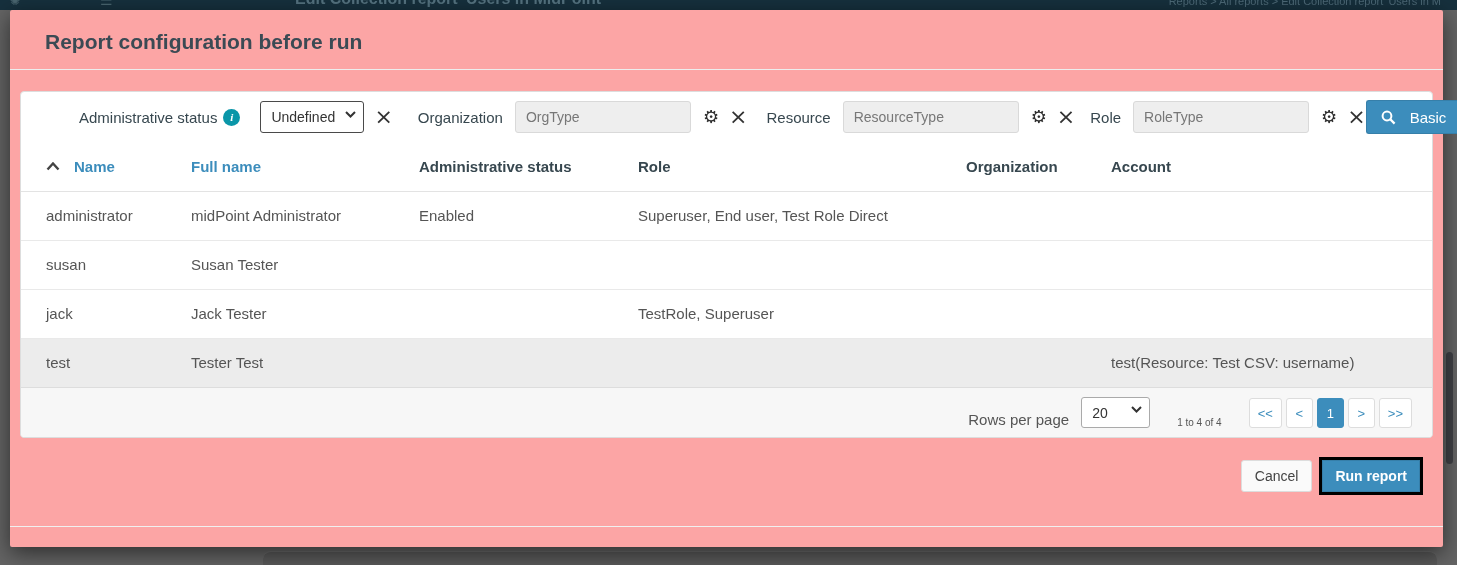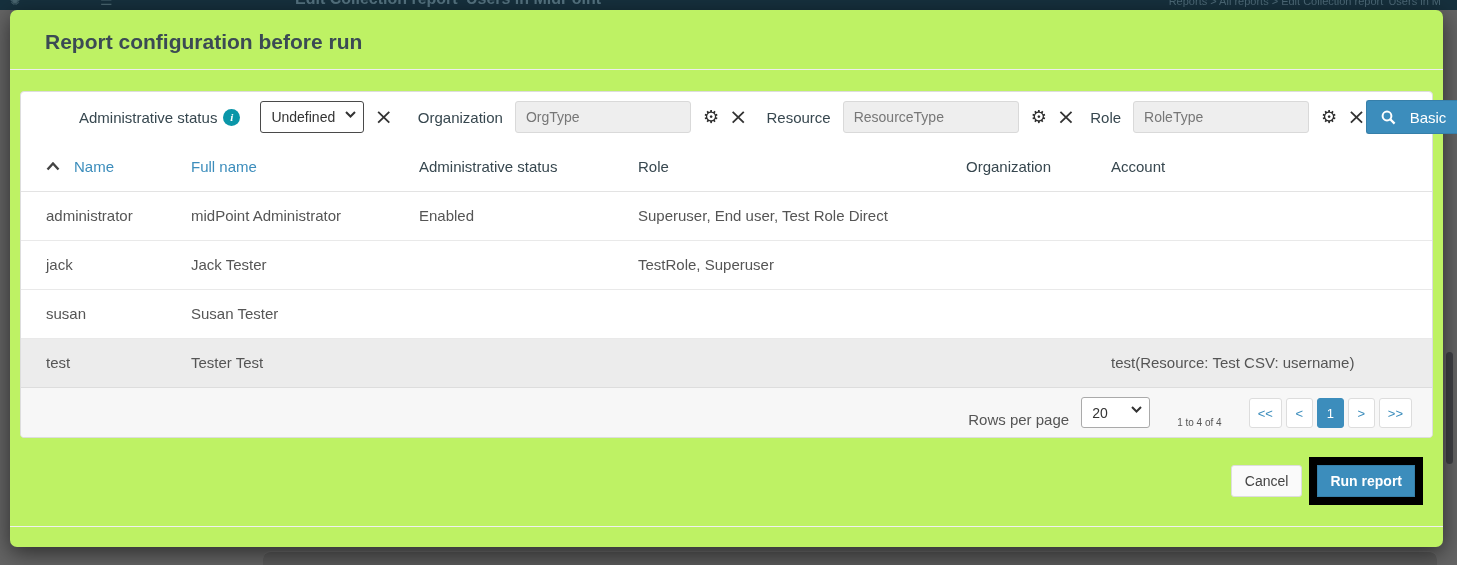--- a/index.html
+++ b/index.html
@@ -31,21 +31,21 @@
     background:#595959; border-radius:8px 8px 0 0; border-top:1px solid #6b6b6b;
   }
   .bg-scroll-thumb {
     position:absolute; right:4px; top:352px; width:7px; height:112px;
     background:#3f4045; border-radius:4px;
   }
 
   
   .modal {
     position:absolute; left:10px; top:10px; width:1433px; height:537px;
-    background:#bef264; border-radius:7px;
+    background:#fca5a5; border-radius:2px;
     box-shadow:0 6px 22px rgba(0,0,0,.55);
   }
   .modal-header { padding:20px 35px 15px; border-bottom:1px solid #ededed; }
   .modal-title { font-size:21px; font-weight:600; color:#3b4a54; }
   .modal-footer {
     position:absolute; bottom:0; left:0; width:100%; height:21px;
     border-top:1px solid #f0f0f0;
   }
 
   
@@ -103,21 +103,21 @@
   }
   .basic-caret {
     width:23px; height:34px; background:#8ab6d3; border:1px solid #79a8c8;
     border-radius:0 3px 3px 0; display:flex; align-items:center;
     justify-content:center; color:#2d5f7e; cursor:pointer;
   }
 
   
   table { width:100%; border-collapse:collapse; table-layout:fixed; }
   thead th {
-    text-align:left; font-size:15px; color:#37474f; font-weight:normal;
+    text-align:left; font-size:15px; color:#37474f; font-weight:bold;
     padding:0 10px 0 25px; height:49px; border-bottom:1px solid #e3e3e3;
     overflow:hidden; white-space:nowrap;
   }
   .th-sortable { color:#3c8dbc; cursor:pointer; }
   .sort-caret { margin-right:14px; vertical-align:1px; }
   tbody td {
     font-size:15px; color:#555; padding:0 10px 0 25px; height:49px;
     border-bottom:1px solid #e9e9e9; overflow:hidden; white-space:nowrap;
   }
   tbody tr:last-child td { border-bottom:none; }
@@ -147,21 +147,21 @@
   
   .buttons-row {
     display:flex; justify-content:flex-end; align-items:center;
     padding:19px 20px 0; gap:7px;
   }
   .cancel-btn {
     background:#fafafa; border:1px solid #ddd; border-radius:3px;
     color:#444; font-size:14px; padding:7px 13px; cursor:pointer;
     font-family:"Liberation Sans", sans-serif;
   }
-  .red-box { border:8px solid #000000; line-height:0; }
+  .red-box { border:3px solid #000000; line-height:0; }
   .run-btn {
     background:#3c8dbc; border:1px solid #367fa9; color:#fff;
     font-size:14px; font-weight:bold; padding:7px 12px; cursor:pointer;
     font-family:"Liberation Sans", sans-serif;
   }
 </style>
 </head>
 <body>
 
 <div class="bg-topstrip">
@@ -260,32 +260,32 @@
       <tbody>
         <tr>
           <td>administrator</td>
           <td>midPoint Administrator</td>
           <td>Enabled</td>
           <td>Superuser, End user, Test Role Direct</td>
           <td></td>
           <td></td>
         </tr>
         <tr>
+          <td>susan</td>
+          <td>Susan Tester</td>
+          <td></td>
+          <td></td>
+          <td></td>
+          <td></td>
+        </tr>
+        <tr>
           <td>jack</td>
           <td>Jack Tester</td>
           <td></td>
           <td>TestRole, Superuser</td>
-          <td></td>
-          <td></td>
-        </tr>
-        <tr>
-          <td>susan</td>
-          <td>Susan Tester</td>
-          <td></td>
-          <td></td>
           <td></td>
           <td></td>
         </tr>
         <tr class="highlight">
           <td>test</td>
           <td>Tester Test</td>
           <td></td>
           <td></td>
           <td></td>
           <td>test(Resource: Test CSV: username)</td>

